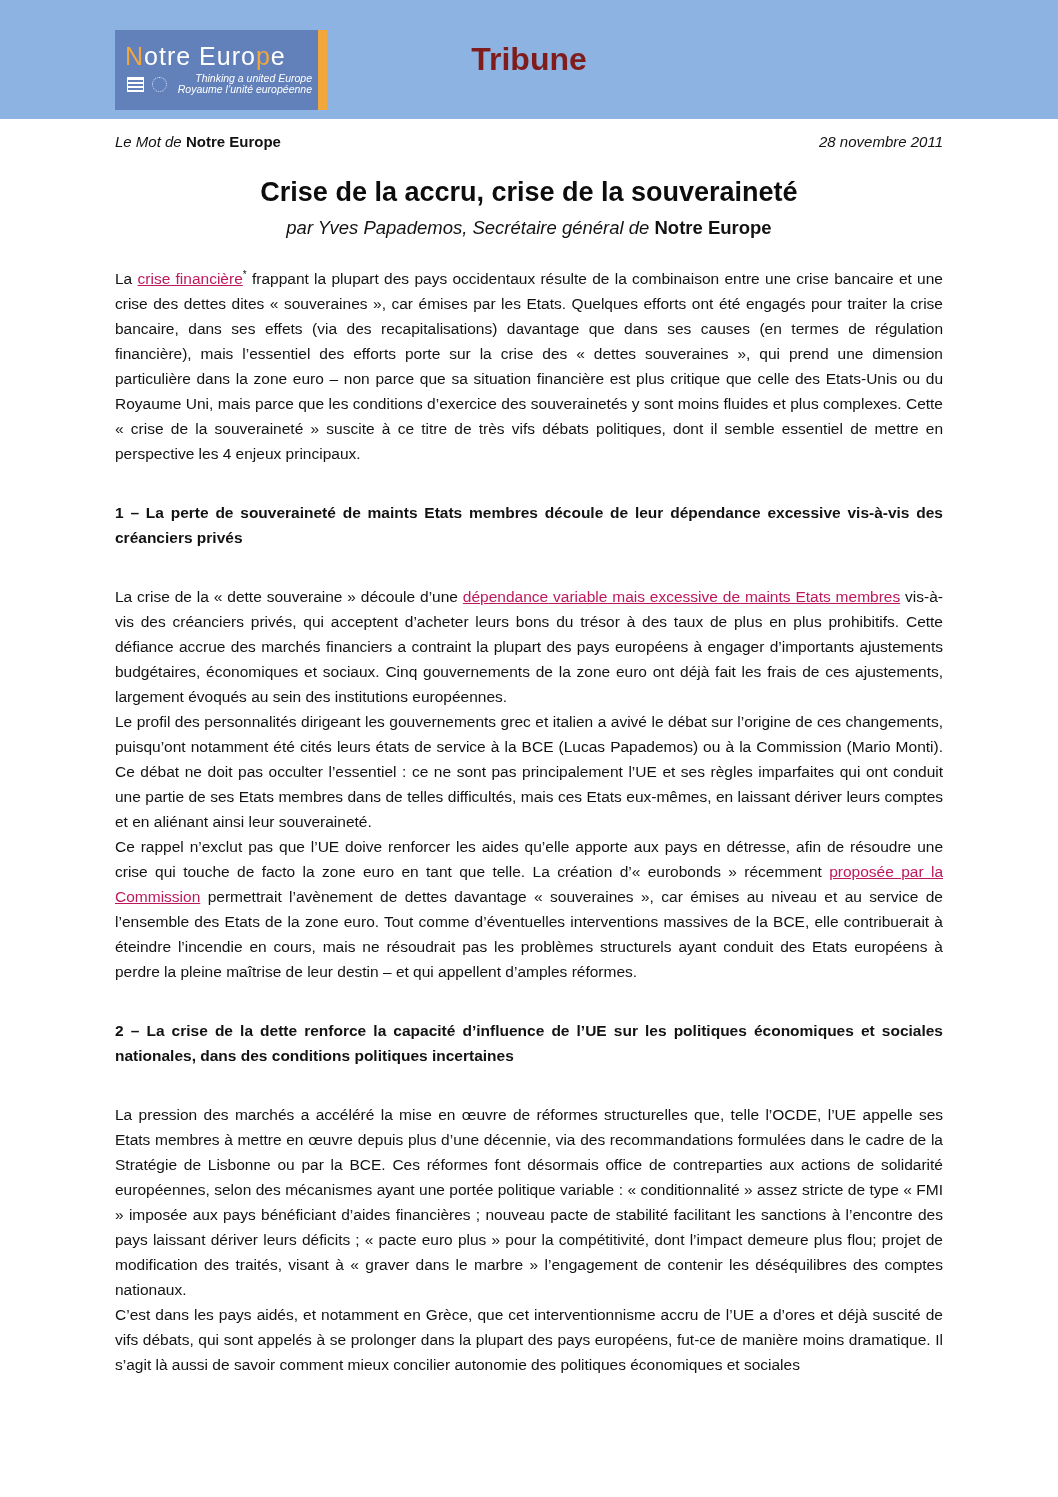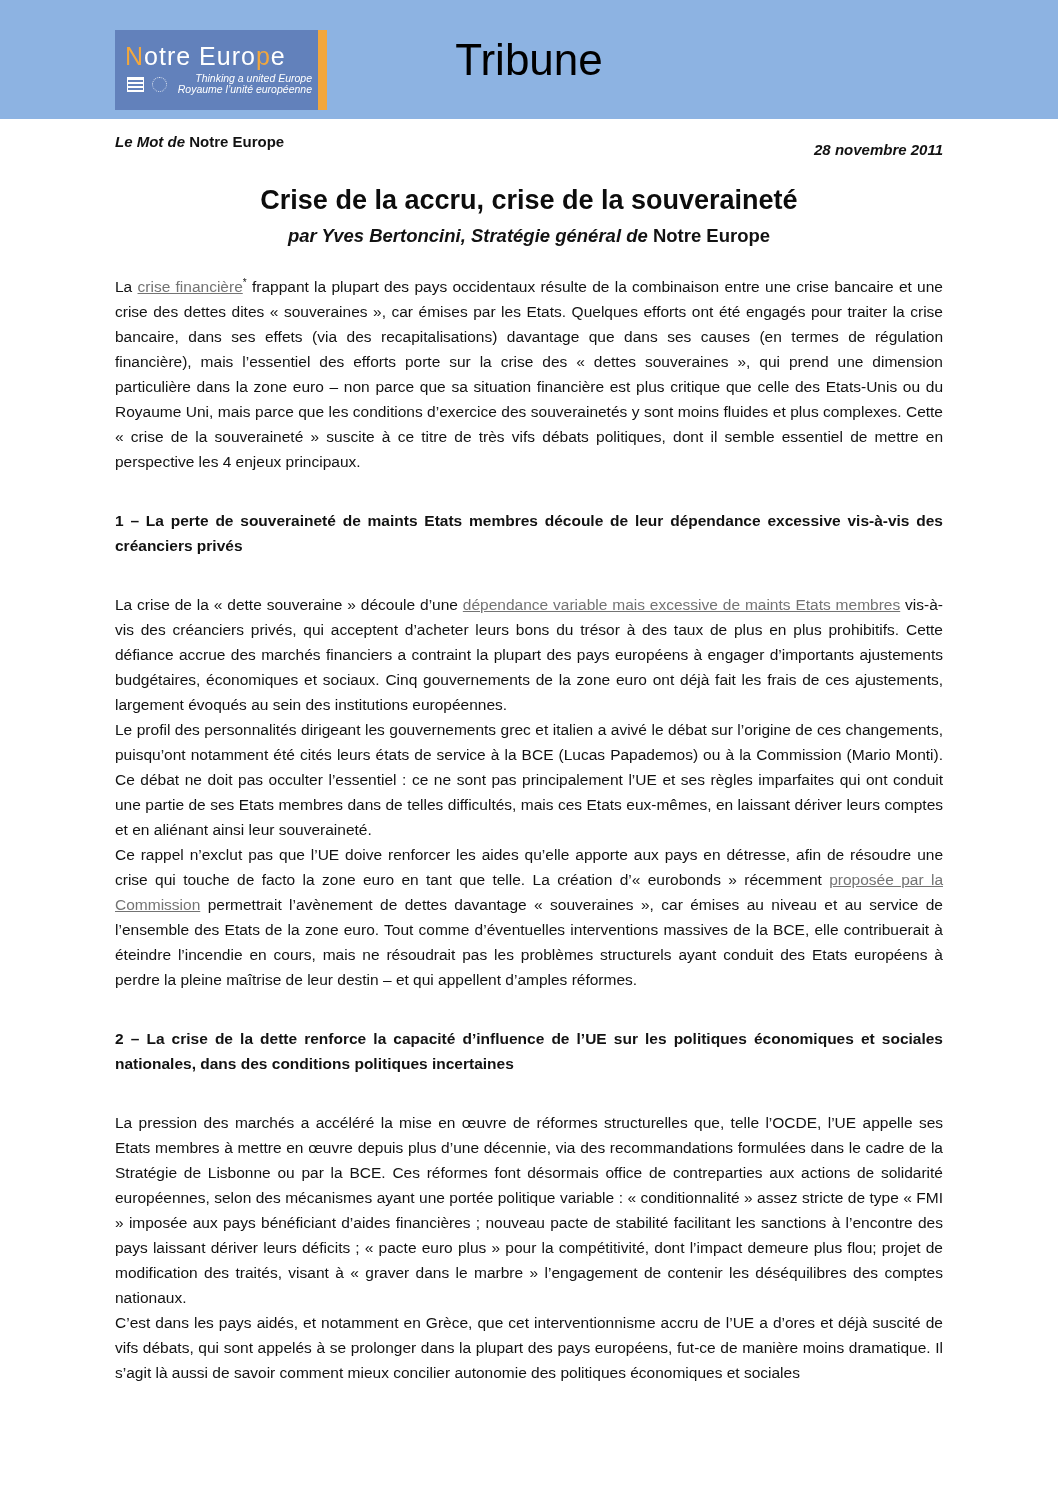--- a/index.html
+++ b/index.html
@@ -5,50 +5,50 @@
   html,body { margin:0; padding:0; }
   body {
     width:1058px; height:1497px; background:#ffffff; position:relative;
     font-family:"Liberation Sans", sans-serif; color:#121212;
     -webkit-font-smoothing:antialiased;
   }
   
   .banner { position:relative; height:119px; background:#8db3e2; }
   .banner-title {
     position:absolute; inset:0; display:flex; align-items:center; justify-content:center;
-    color:#000000; font-size:44px; font-weight:normal;
+    color:#7f1d1d; font-size:32px; font-weight:bold;
   }
   .logo {
     position:absolute; left:115px; top:30px; width:212px; height:80px;
     background:#6281bb; display:flex; box-sizing:border-box;
   }
   .logo-inner { flex:1; padding:6px 6px 7px 10px; display:flex; flex-direction:column; justify-content:center; overflow:hidden; }
   .logo-title { color:#ffffff; font-size:25px; line-height:1.05; white-space:nowrap; letter-spacing:1px; }
   .logo-title .or { color:#f2a73d; }
   .logo-tag { display:flex; align-items:center; margin-top:3px; }
   .lines-icon {
     width:15px; height:13px; margin-left:2px; flex:0 0 auto;
     background:repeating-linear-gradient(to bottom,#ffffff 0 2px,#6281bb 2px 4px);
     border:1px solid #ffffff;
   }
   .stars-icon { width:13px; height:13px; margin-left:8px; flex:0 0 auto; border-radius:50%; border:1px dotted rgba(255,255,255,.8); }
   .tag-text { flex:1; text-align:right; color:#ffffff; font-style:italic; font-size:10.5px; line-height:11.5px; white-space:nowrap; }
   .logo-bar { width:9px; background:#f2a73d; }
   
   .meta-row { margin:14px 115px 0; display:flex; justify-content:space-between; font-size:15px; font-weight:bold; }
-  .bi { font-style:italic; font-weight:bold;margin-top:8px; }
+  .bi { font-style:italic; font-weight:normal; }
   .b  { font-weight:bold; }
   
   h1 { text-align:center; font-size:27px; margin:27px 100px 0; font-weight:bold; color:#0d0d0d; }
   .byline { text-align:center; font-size:18.5px; margin:9px 100px 0; font-weight:bold; }
   
   .content { margin:27px 115px 0; font-size:15.5px; line-height:25px; text-align:justify; }
   .content p { margin:0; }
   .content h2 { font-size:15.5px; line-height:25px; margin:34px 0; font-weight:bold; text-align:justify; }
-  a.lnk { color:#737373; text-decoration:underline; cursor:pointer; }
+  a.lnk { color:#be185d; text-decoration:underline; cursor:pointer; }
   sup.fm { font-size:10px; vertical-align:super; line-height:0; }
   
   .doc-footer { position:absolute; left:115px; right:115px; top:1352px; }
   .footnote-sep { width:257px; border-top:2px solid #000; margin-bottom:8px; }
   .footnote { font-size:14.5px; line-height:22px; font-style:italic; }
   .footnote .up { font-style:normal; }
   .page-num { text-align:center; font-size:15px; font-style:italic; font-weight:bold; margin-top:22px; }
 </style>
 </head>
 <body>
@@ -72,21 +72,21 @@
       <div class="logo-bar"></div>
     </div>
   </header>
 
   <div class="meta-row">
     <div><span class="bi">Le Mot de </span><span class="b">Notre Europe</span></div>
     <div class="bi">28 novembre 2011</div>
   </div>
 
   <h1>Crise de la accru, crise de la souveraineté</h1>
-  <div class="byline"><span class="bi">par Yves Bertoncini, Stratégie général de </span><span class="b">Notre Europe</span></div>
+  <div class="byline"><span class="bi">par Yves Papademos, Secrétaire général de </span><span class="b">Notre Europe</span></div>
 
   <main class="content">
     <p><span>La </span><a class="lnk" href="#">crise financière</a><sup class="fm">*</sup><span> frappant la plupart des pays occidentaux résulte de la combinaison entre une crise bancaire et une crise des dettes dites « souveraines », car émises par les Etats. Quelques efforts ont été engagés pour traiter la crise bancaire, dans ses effets (via des recapitalisations) davantage que dans ses causes (en termes de régulation financière), mais l’essentiel des efforts porte sur la crise des « dettes souveraines », qui prend une dimension particulière dans la zone euro – non parce que sa situation financière est plus critique que celle des Etats-Unis ou du Royaume Uni, mais parce que les conditions d’exercice des souverainetés y sont moins fluides et plus complexes. Cette « crise de la souveraineté » suscite à ce titre de très vifs débats politiques, dont il semble essentiel de mettre en perspective les 4 enjeux principaux.</span></p>
     <h2>1 – La perte de souveraineté de maints Etats membres découle de leur dépendance excessive vis-à-vis des créanciers privés</h2>
     <p><span>La crise de la « dette souveraine » découle d’une </span><a class="lnk" href="#">dépendance variable mais excessive de maints Etats membres</a><span> vis-à-vis des créanciers privés, qui acceptent d’acheter leurs bons du trésor à des taux de plus en plus prohibitifs. Cette défiance accrue des marchés financiers a contraint la plupart des pays européens à engager d’importants ajustements budgétaires, économiques et sociaux. Cinq gouvernements de la zone euro ont déjà fait les frais de ces ajustements, largement évoqués au sein des institutions européennes.</span></p>
     <p><span>Le profil des personnalités dirigeant les gouvernements grec et italien a avivé le débat sur l’origine de ces changements, puisqu’ont notamment été cités leurs états de service à la BCE (Lucas Papademos) ou à la Commission (Mario Monti). Ce débat ne doit pas occulter l’essentiel : ce ne sont pas principalement l’UE et ses règles imparfaites qui ont conduit une partie de ses Etats membres dans de telles difficultés, mais ces Etats eux-mêmes, en laissant dériver leurs comptes et en aliénant ainsi leur souveraineté.</span></p>
     <p><span>Ce rappel n’exclut pas que l’UE doive renforcer les aides qu’elle apporte aux pays en détresse, afin de résoudre une crise qui touche de facto la zone euro en tant que telle. La création d’« eurobonds » récemment </span><a class="lnk" href="#">proposée par la Commission</a><span> permettrait l’avènement de dettes davantage « souveraines », car émises au niveau et au service de l’ensemble des Etats de la zone euro. Tout comme d’éventuelles interventions massives de la BCE, elle contribuerait à éteindre l’incendie en cours, mais ne résoudrait pas les problèmes structurels ayant conduit des Etats européens à perdre la pleine maîtrise de leur destin – et qui appellent d’amples réformes.</span></p>
     <h2>2 – La crise de la dette renforce la capacité d’influence de l’UE sur les politiques économiques et sociales nationales, dans des conditions politiques incertaines</h2>
     <p><span>La pression des marchés a accéléré la mise en œuvre de réformes structurelles que, telle l’OCDE, l’UE appelle ses Etats membres à mettre en œuvre depuis plus d’une décennie, via des recommandations formulées dans le cadre de la Stratégie de Lisbonne ou par la BCE. Ces réformes font désormais office de contreparties aux actions de solidarité européennes, selon des mécanismes ayant une portée politique variable : « conditionnalité » assez stricte de type « FMI » imposée aux pays bénéficiant d’aides financières ; nouveau pacte de stabilité facilitant les sanctions à l’encontre des pays laissant dériver leurs déficits ; « pacte euro plus » pour la compétitivité, dont l’impact demeure plus flou; projet de modification des traités, visant à « graver dans le marbre » l’engagement de contenir les déséquilibres des comptes nationaux.</span></p>
     <p><span>C’est dans les pays aidés, et notamment en Grèce, que cet interventionnisme accru de l’UE a d’ores et déjà suscité de vifs débats, qui sont appelés à se prolonger dans la plupart des pays européens, fut-ce de manière moins dramatique. Il s’agit là aussi de savoir comment mieux concilier autonomie des politiques économiques et sociales</span></p>

